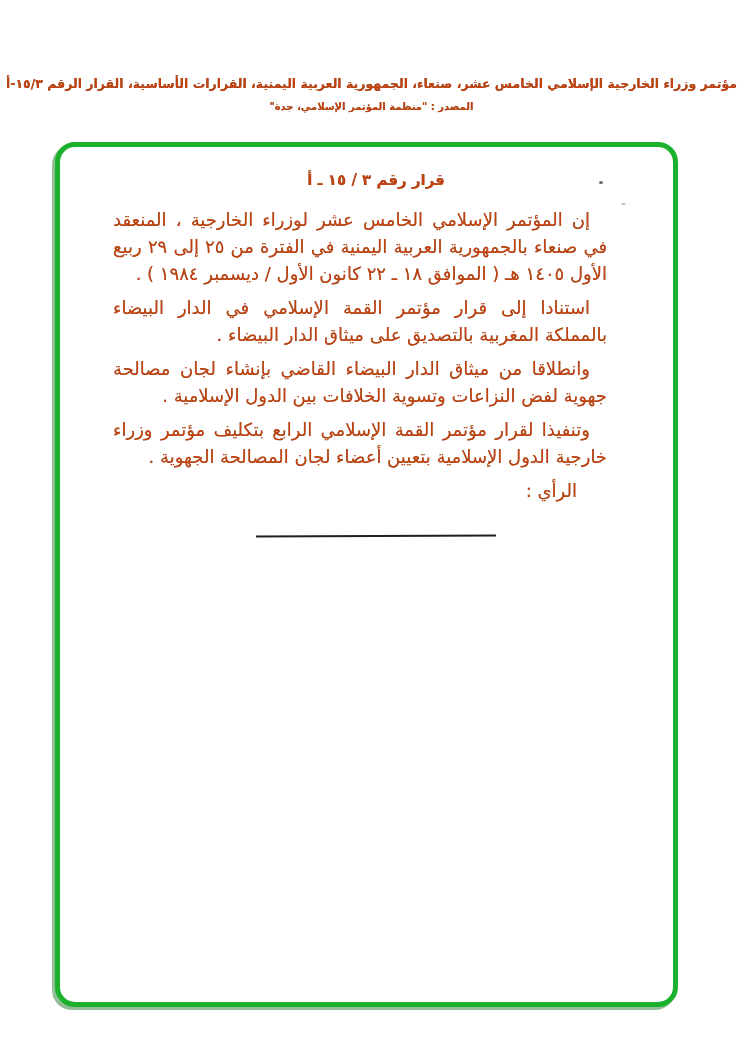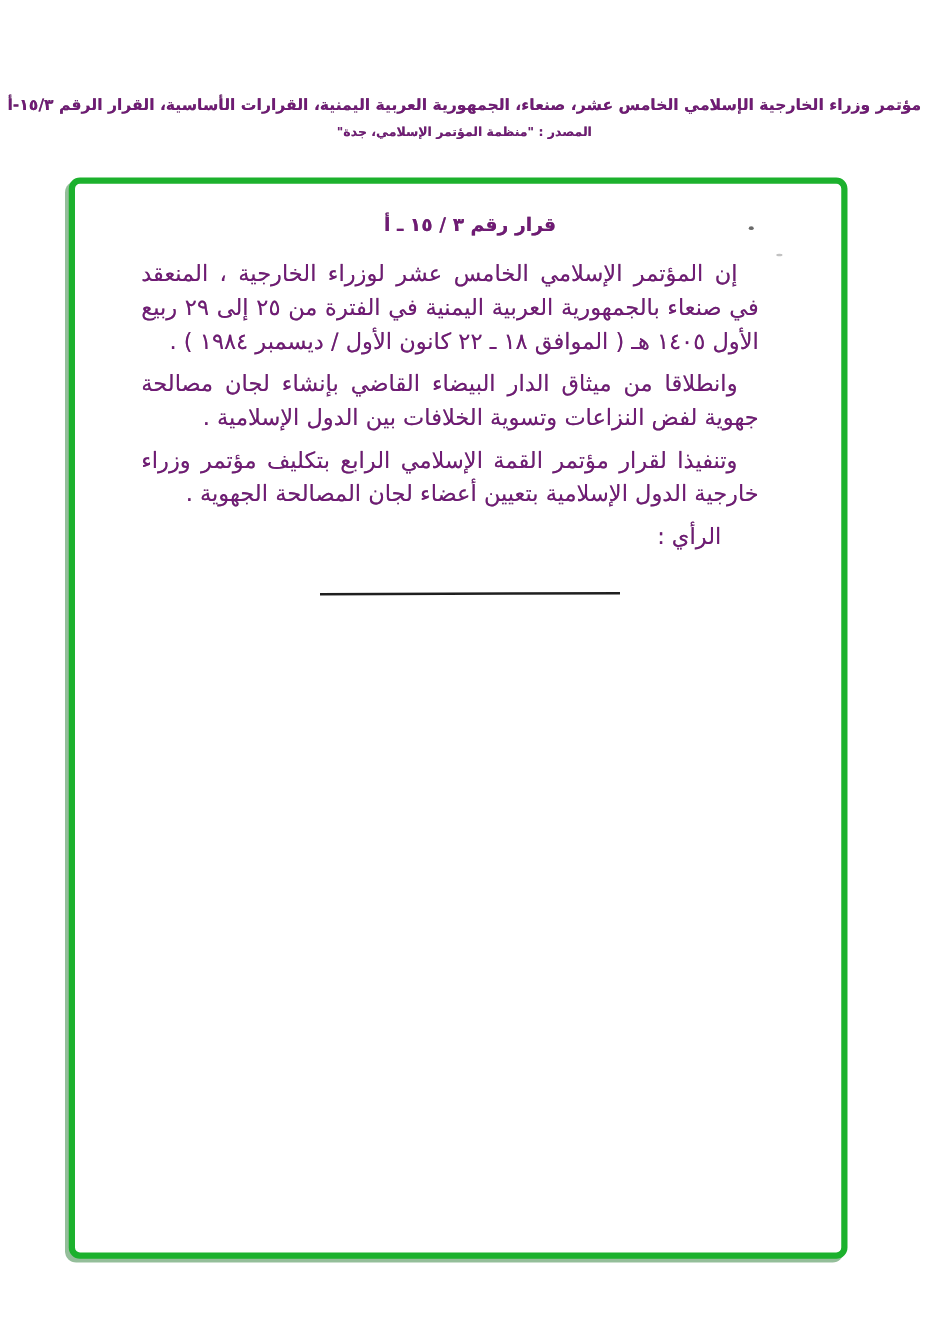--- a/index.html
+++ b/index.html
@@ -2,21 +2,21 @@
 <html lang="ar"><head>
 <meta charset="utf-8">
 <style>
   html, body { margin: 0; padding: 0; background: #ffffff; }
   .page {
     position: relative;
     width: 743px;
     height: 1059px;
     background: #ffffff;
     font-family: "DejaVu Sans", sans-serif;
-    color: #701a75;
+    color: #c2410c;
     overflow: hidden;
   }
   
   .hdr1 {
     position: absolute;
     top: 74px; left: 2px; right: 2px;
     direction: rtl;
     text-align: center;
     font-size: 12.5px;
     font-weight: bold;
@@ -34,21 +34,21 @@
     font-weight: bold;
     line-height: 14px;
     text-shadow: 0 0 0.4px rgba(0,0,0,0.5);
   }
   
   .frame {
     position: absolute;
     left: 55px; top: 142px;
     width: 613px; height: 855px;
     border: 5px solid #1cb12d;
-    border-radius: 9px;
+    border-radius: 20px;
     box-shadow: -3px 3px 0 rgba(17,110,30,0.45);
     background: #ffffff;
   }
   .content {
     position: absolute;
     inset: 0;
     direction: rtl;
     padding: 23px 34px 0 53px;
     box-sizing: border-box;
   }
@@ -102,20 +102,21 @@
   <div class="hdr2">المصدر :  "منظمة المؤتمر الإسلامي، جدة"</div>
 
   <div class="frame">
     <div class="content">
 
       <div class="title">قرار رقم ٣ / ١٥ ـ أ</div>
 
 
       <div class="body-text">
         <p class="para">إن المؤتمر الإسلامي الخامس عشر لوزراء الخارجية ، المنعقد في صنعاء بالجمهورية العربية اليمنية في الفترة من ٢٥ إلى ٢٩ ربيع الأول ١٤٠٥ هـ ( الموافق ١٨ ـ ٢٢ كانون الأول / ديسمبر ١٩٨٤ ) .</p>
+        <p class="para">استنادا إلى قرار مؤتمر القمة الإسلامي في الدار البيضاء بالمملكة المغربية بالتصديق على ميثاق الدار البيضاء .</p>
         <p class="para">وانطلاقا من ميثاق الدار البيضاء القاضي بإنشاء لجان مصالحة جهوية لفض النزاعات وتسوية الخلافات بين الدول الإسلامية .</p>
         <p class="para">وتنفيذا لقرار مؤتمر القمة الإسلامي الرابع بتكليف مؤتمر وزراء خارجية الدول الإسلامية بتعيين أعضاء لجان المصالحة الجهوية .</p>
 
         <p class="decide">الرأي :</p>
 
 
         <div class="divider"></div>
       </div>
 
     </div>

